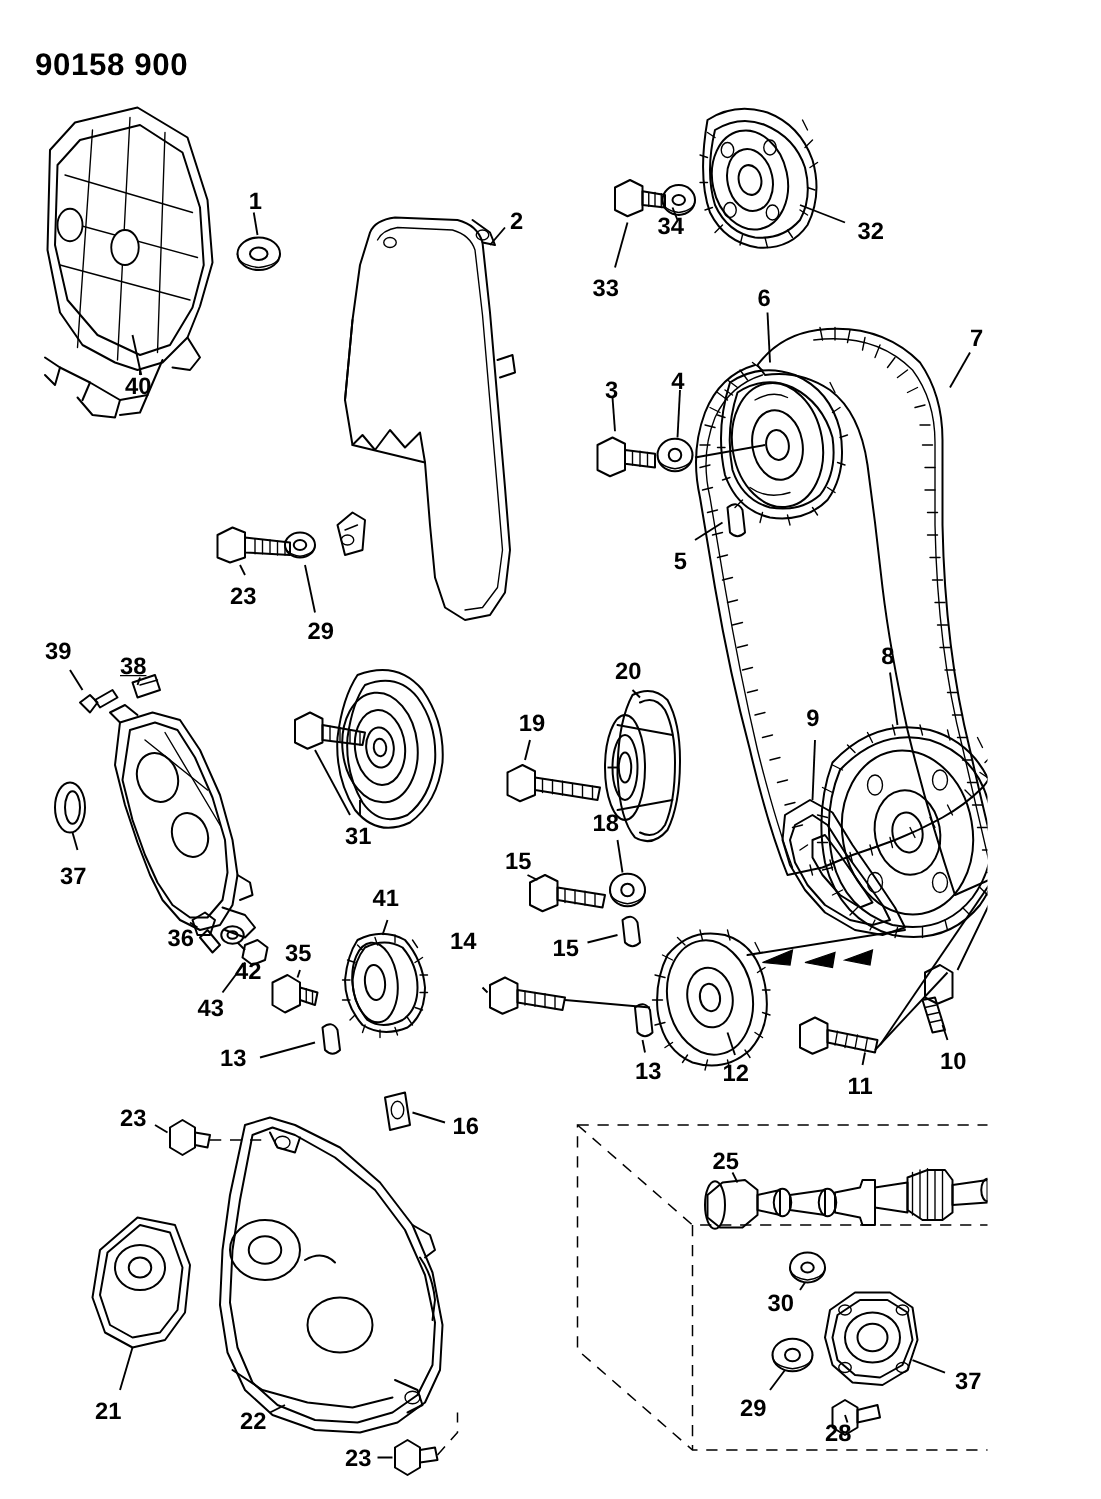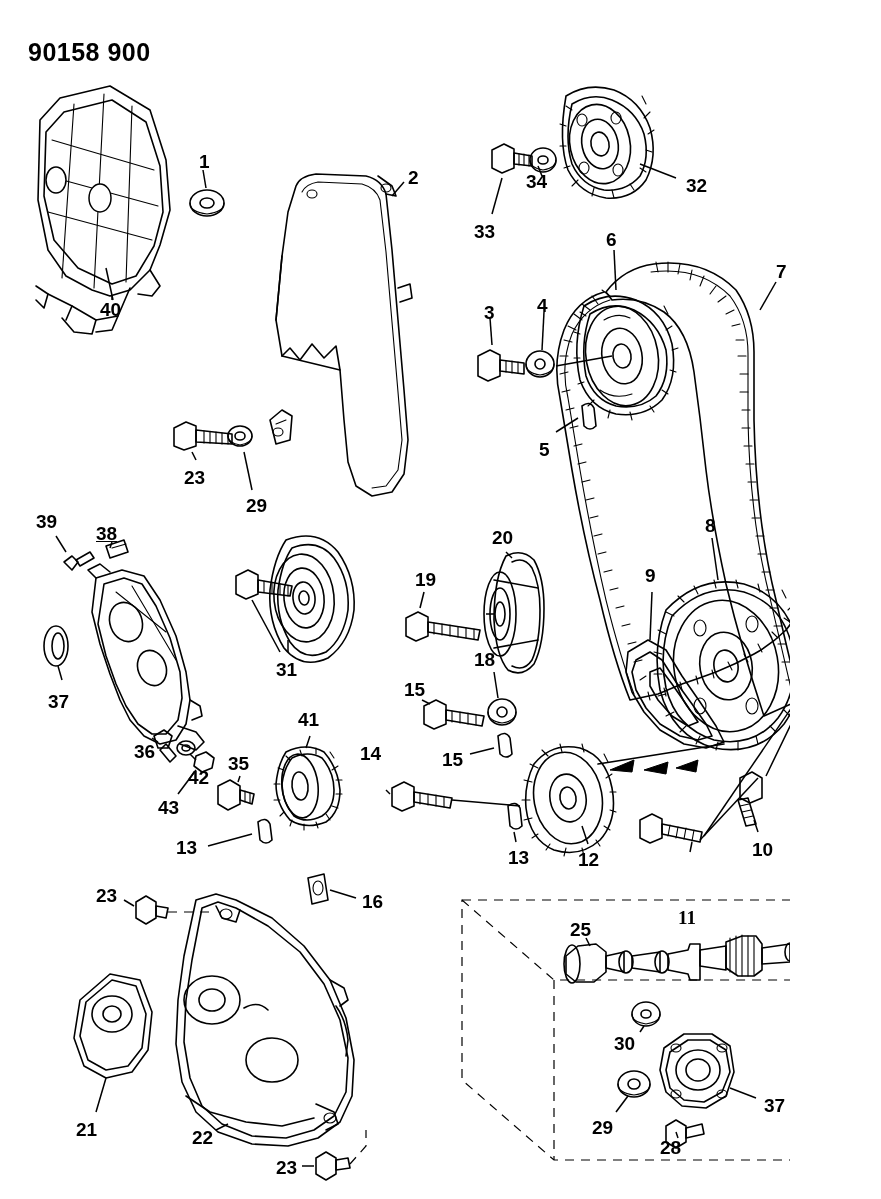--- a/index.html
+++ b/index.html
@@ -470,21 +470,21 @@
   <div class="callout" style="left:199px; top:152px;">1</div>
   <div class="callout" style="left:408px; top:168px;">2</div>
   <div class="callout" style="left:484px; top:303px;">3</div>
   <div class="callout" style="left:537px; top:296px;">4</div>
   <div class="callout" style="left:539px; top:440px;">5</div>
   <div class="callout" style="left:606px; top:230px;">6</div>
   <div class="callout" style="left:776px; top:262px;">7</div>
   <div class="callout" style="left:705px; top:516px;">8</div>
   <div class="callout" style="left:645px; top:566px;">9</div>
   <div class="callout" style="left:752px; top:840px;">10</div>
-  <div class="callout" style="left:678px; top:908px;font-family:Liberation Serif, serif;">11</div>
+  <div class="callout" style="left:678px; top:860px;">11</div>
   <div class="callout" style="left:578px; top:850px;">12</div>
   <div class="callout" style="left:176px; top:838px;">13</div>
   <div class="callout" style="left:508px; top:848px;">13</div>
   <div class="callout" style="left:360px; top:744px;">14</div>
   <div class="callout" style="left:404px; top:680px;">15</div>
   <div class="callout" style="left:362px; top:892px;">16</div>
   <div class="callout" style="left:442px; top:750px;">15</div>
   <div class="callout" style="left:474px; top:650px;">18</div>
   <div class="callout" style="left:415px; top:570px;">19</div>
   <div class="callout" style="left:492px; top:528px;">20</div>

